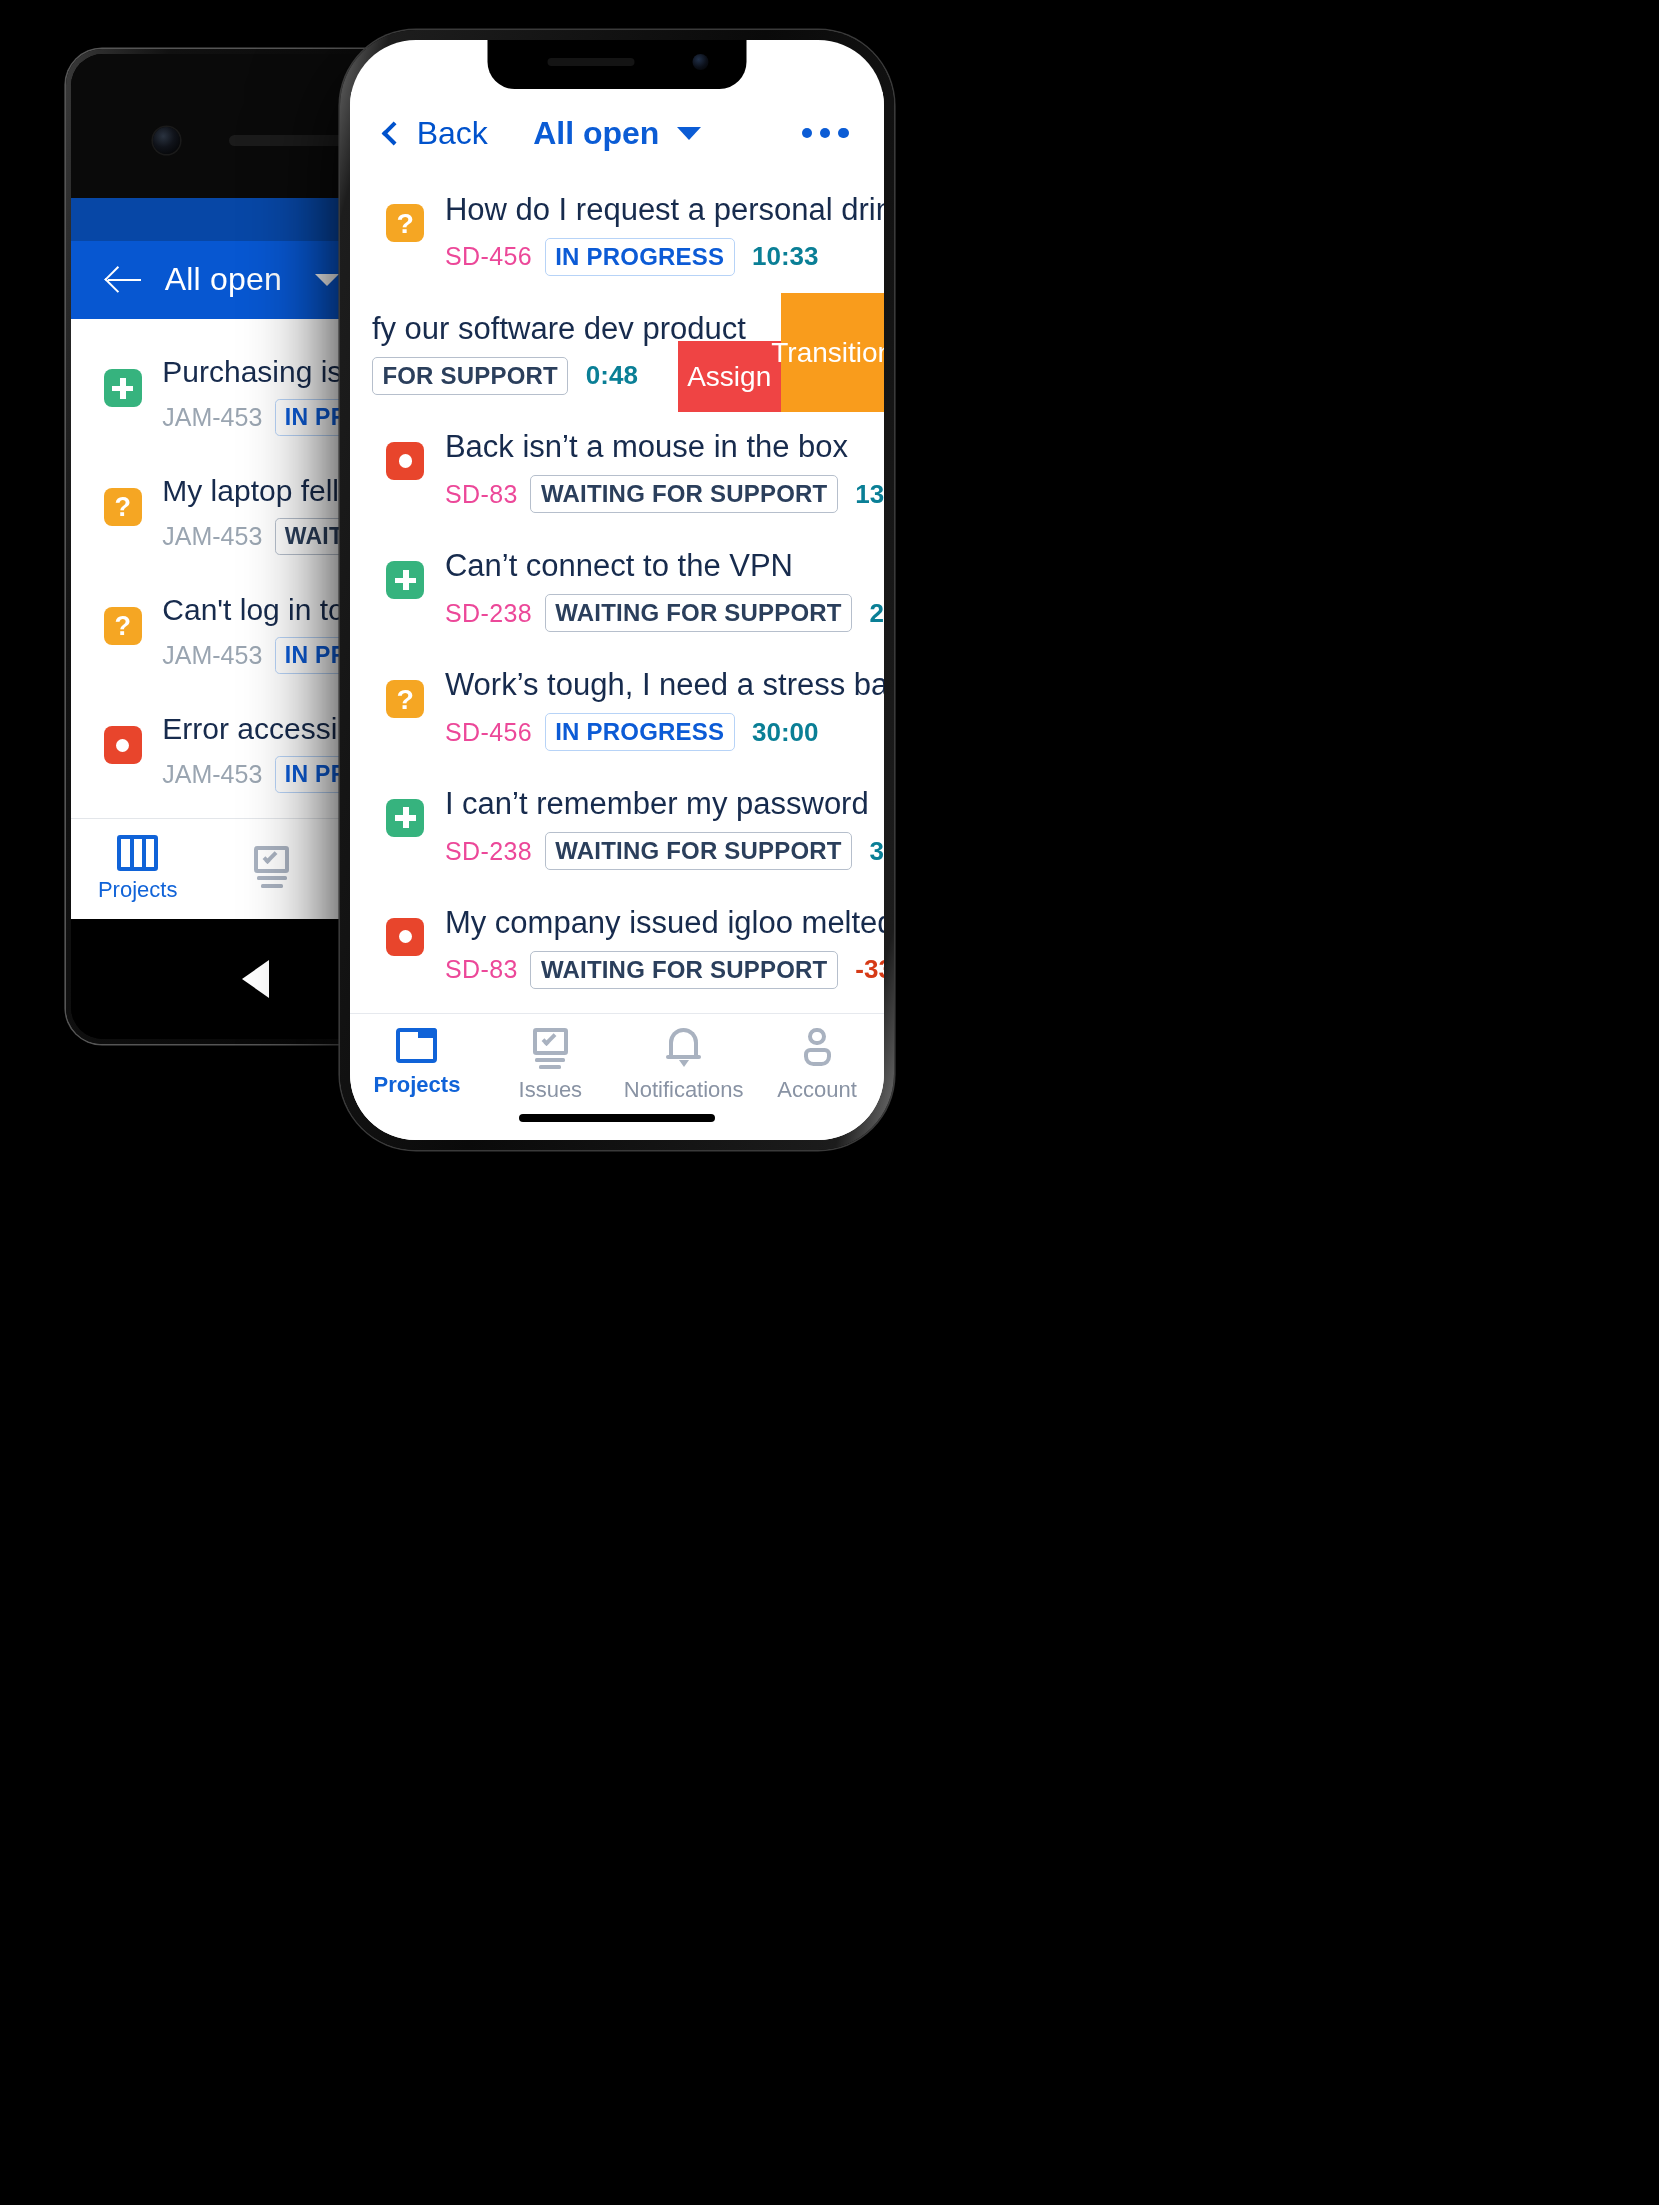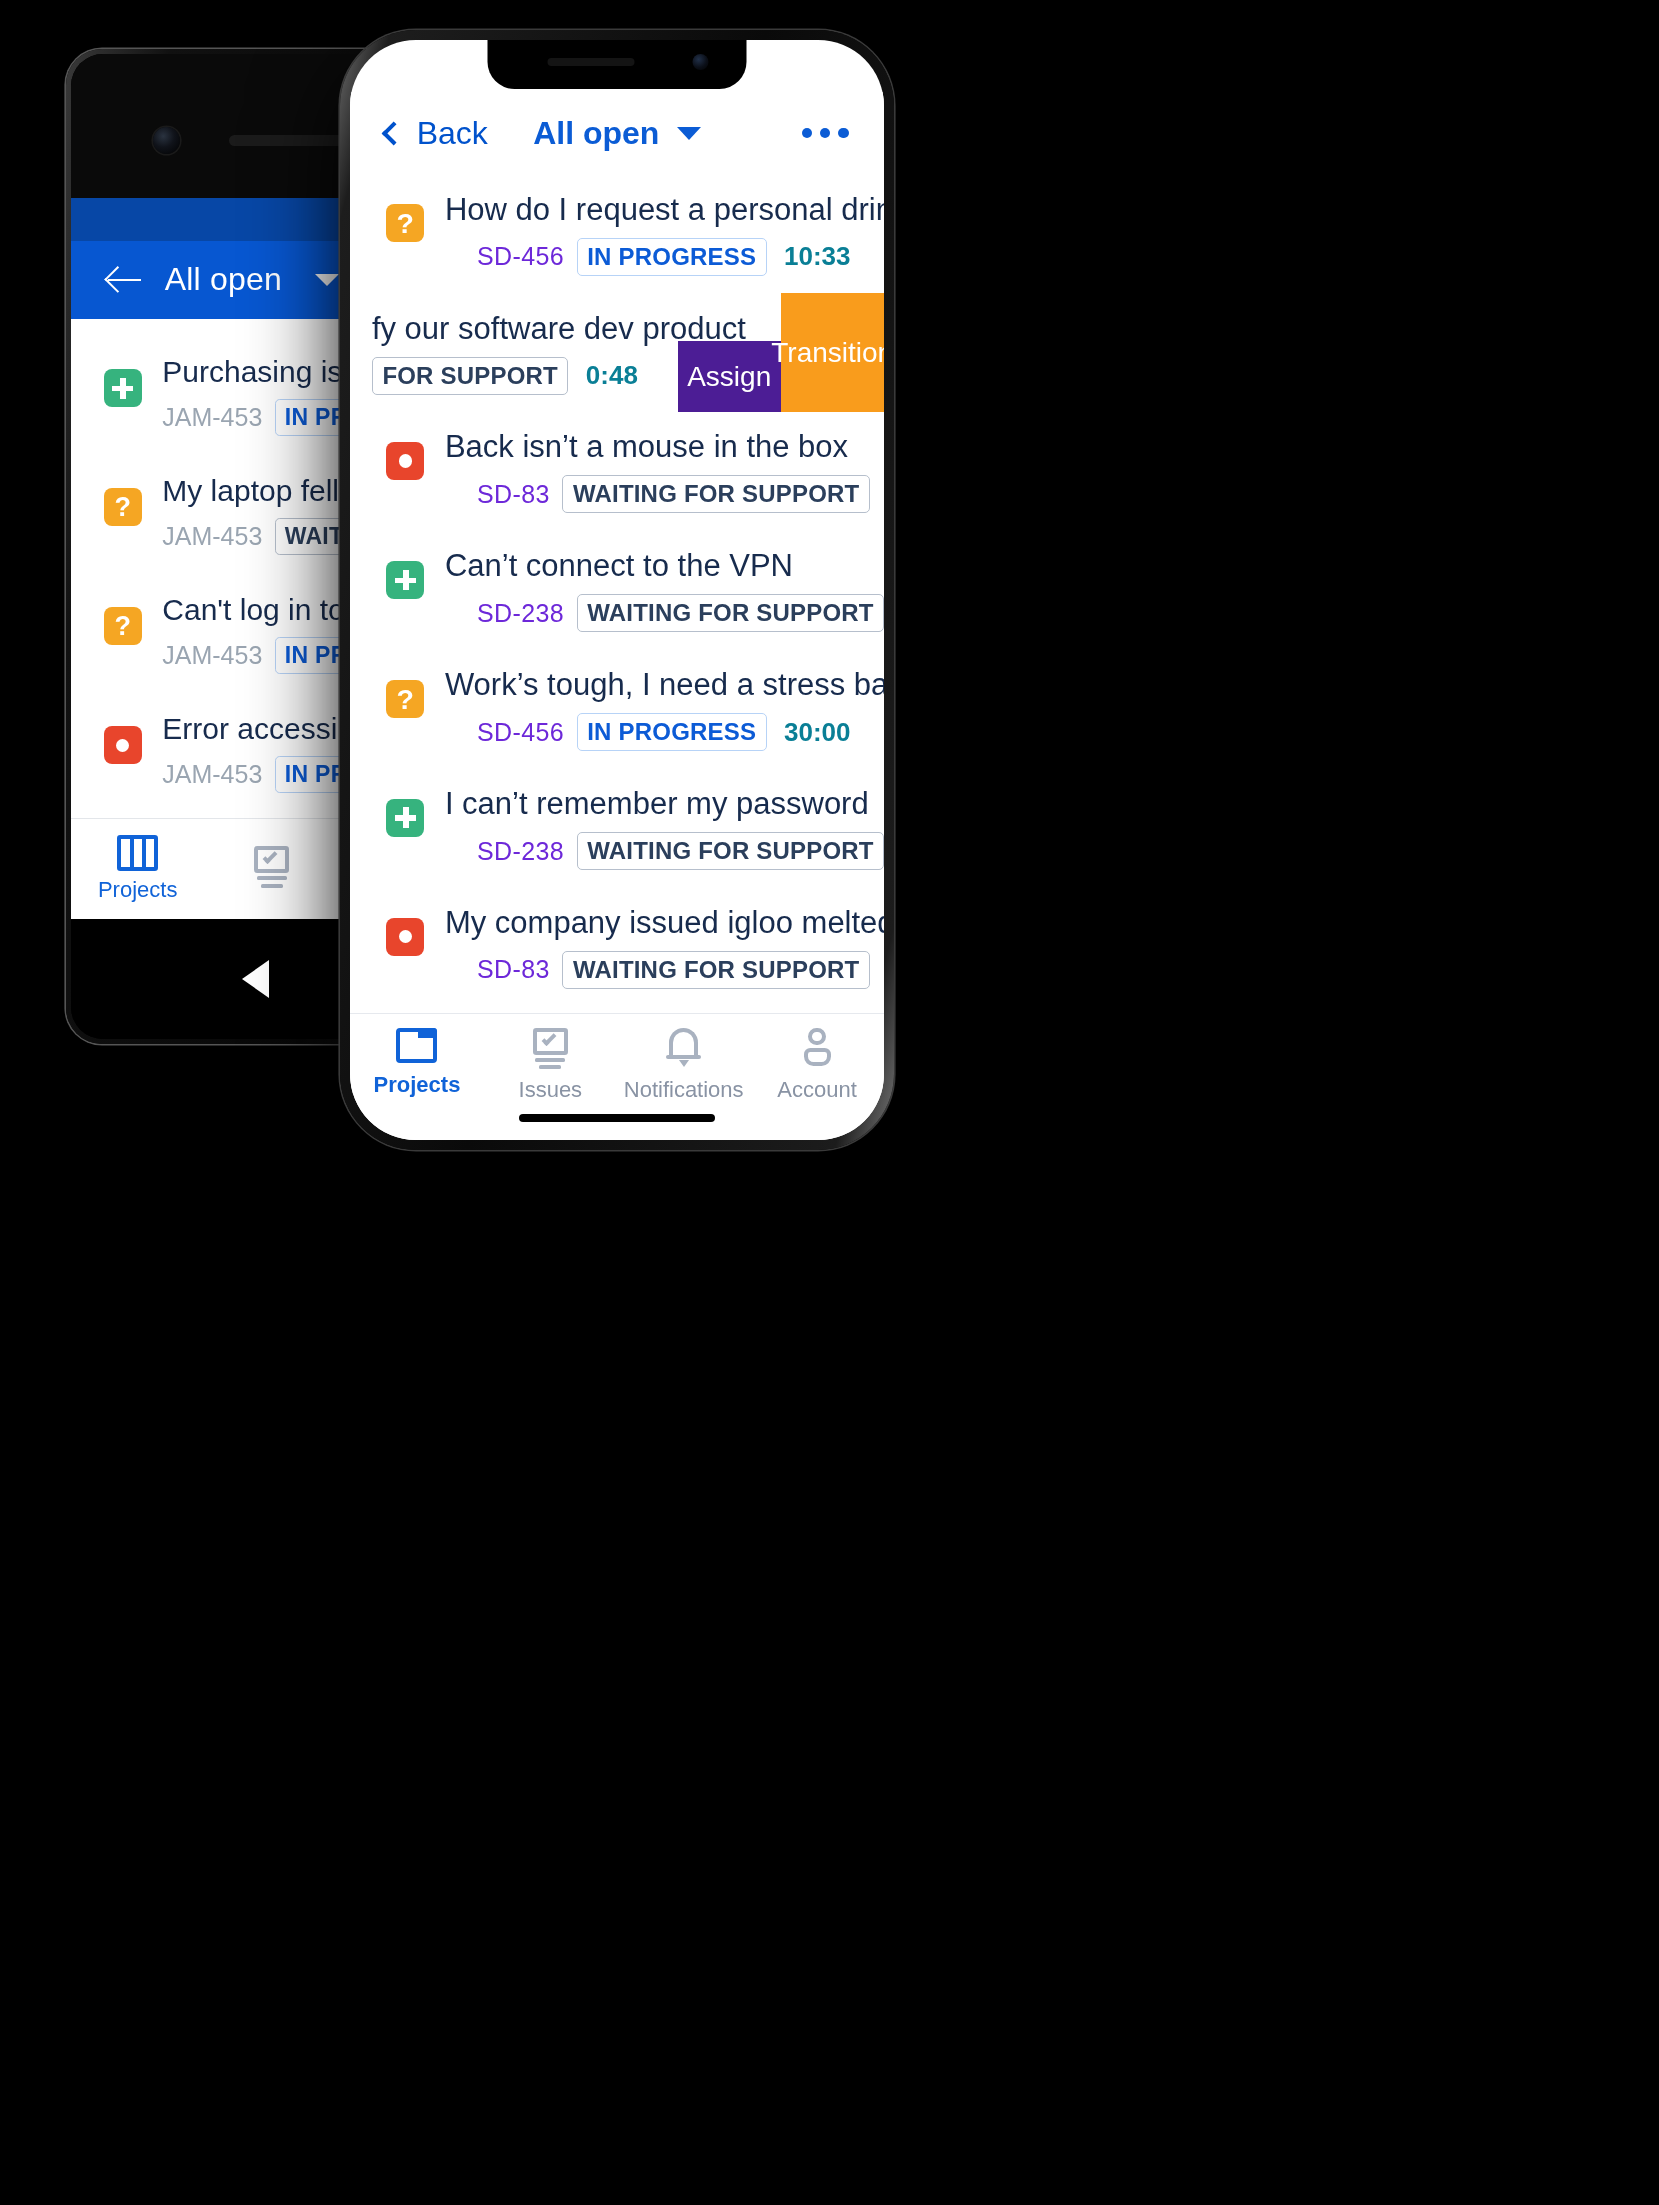--- a/index.html
+++ b/index.html
@@ -198,39 +198,39 @@
   .ip-ic.p { background: #36b37e; }
   .ip-ic.i { background: #e8452c; }
   .ip-ic .dotc { width: 13.4px; height: 13.4px; border-radius: 50%; background: #fff; }
   .ip-ic .plus { position: relative; width: 20.6px; height: 20.6px; }
   .ip-ic .plus::before, .ip-ic .plus::after { content: ""; position: absolute; background: #fff; }
   .ip-ic .plus::before { left: 0; top: 8px; width: 20.6px; height: 5.5px; }
   .ip-ic .plus::after { left: 8px; top: 0; width: 5.5px; height: 20.6px; }
   .ip-body { min-width: 0; flex: 1; }
   .ip-title { font-size: 31px; color: #172b4d; line-height: 1.18; white-space: nowrap; }
   .ip-meta { display: flex; align-items: center; gap: 12.7px; margin-top: 9.5px; white-space: nowrap; }
-  .ip-key { font-size: 25px; color: #6d28d9; letter-spacing: 0.4px; margin-left: 32px; }
+  .ip-key { font-size: 25px; color: #ec4899; letter-spacing: 0.4px; }
   .ip-badge {
     font-size: 24px; font-weight: bold; padding: 4px 9.5px; border-radius: 5px;
     border: 1.2px solid #b7d3f7; color: #0c5bd6; letter-spacing: 0.2px;
   }
   .ip-badge.wait { border-color: #b6bfcc; color: #2b3f5c; }
   .ip-sla { font-size: 26px; font-weight: bold; color: #0a7f96; margin-left: 4.7px; }
   .ip-sla.neg { color: #d63a16; }
 
   
   .ip-row.swiped { overflow: hidden; }
   .ip-row.swiped .ip-body { transform: translateX(-73px); }
   .ip-row.swiped .ip-ic { visibility: hidden; }
   .swipe-actions { position: absolute; right: 0; top: 0; bottom: 0; display: flex; }
   .swipe-actions .act {
     width: 103px; display: flex; align-items: center; justify-content: center;
     color: #fff; font-size: 28px;
   }
-  .act.assign { background: #4c1d95; margin-top: 48px; }
+  .act.assign { background: #ef4444; margin-top: 48px; }
   .act.transition { background: #f99c1c; }
 
   .ip-tabbar {
     position: absolute; left: 0; right: 0; bottom: 0; height: 127px;
     border-top: 0.8px solid #e6e9ee; background: #fff;
     display: flex; align-items: flex-start; padding-top: 14.2px;
   }
   .ip-tab { flex: 1; text-align: center; }
   .ip-tab .lbl { font-size: 22px; margin-top: 9.5px; color: #8993a4; }
   .ip-tab.active .lbl { color: #1063d8; font-weight: bold; }

